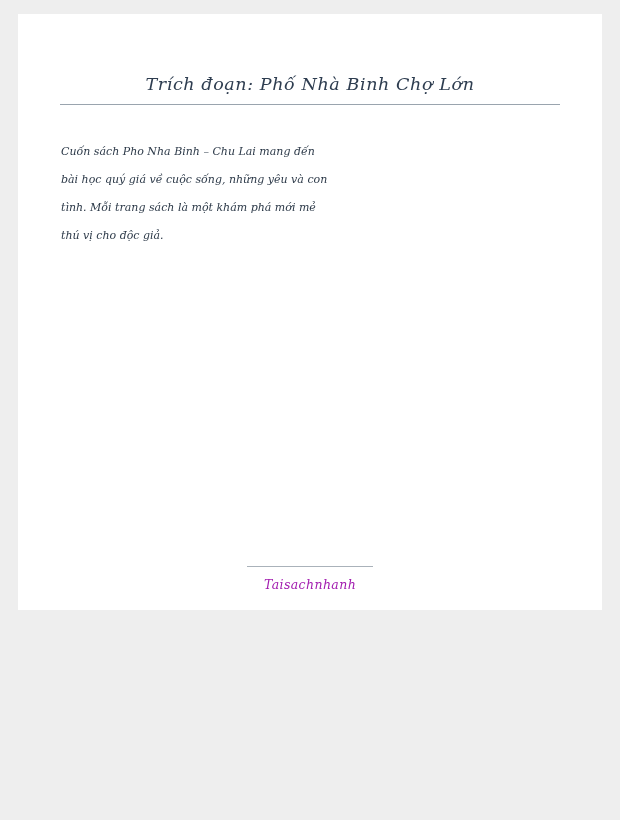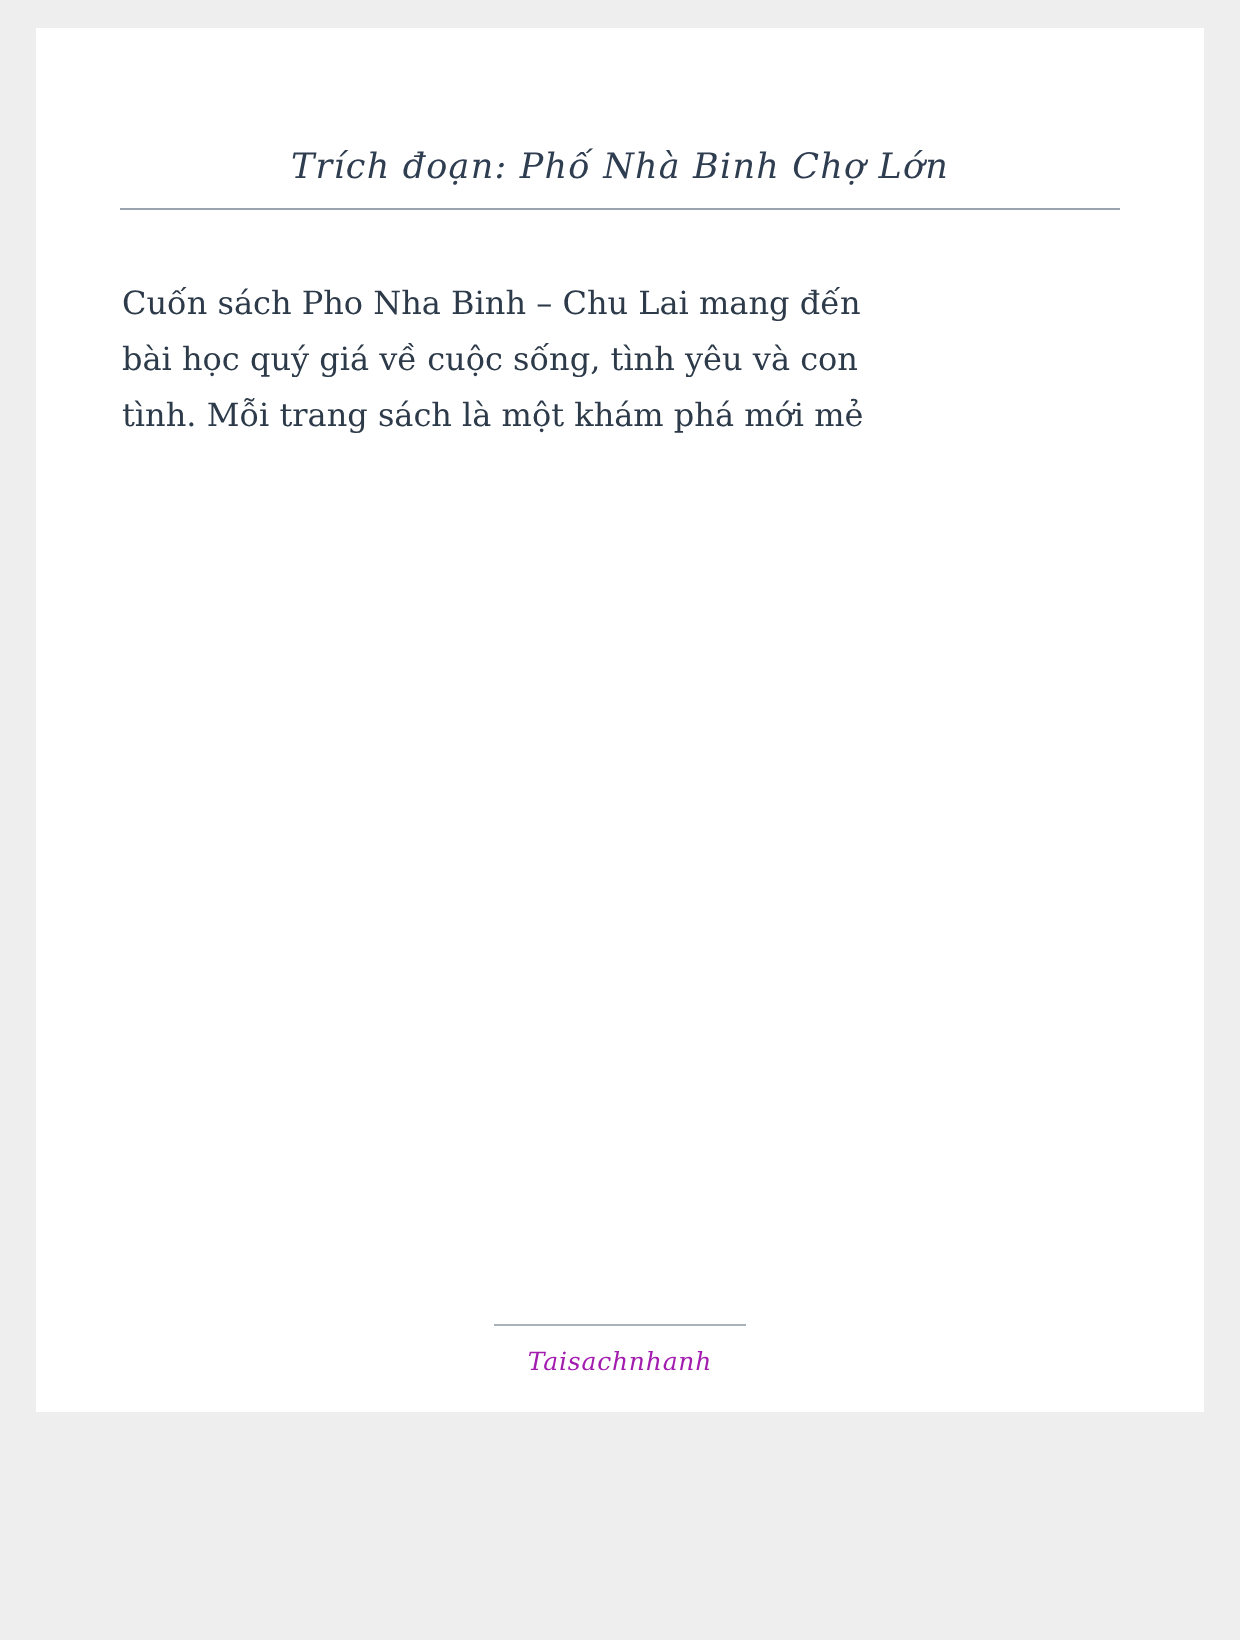--- a/index.html
+++ b/index.html
@@ -11,21 +11,21 @@
     height: 820px;
     background: #eeeeee;
     font-family: "Liberation Serif", serif;
     overflow: hidden;
   }
   .page {
     position: absolute;
     left: 18px;
     top: 14px;
     width: 584px;
-    height: 692px;
+    height: 596px;
     background: #ffffff;
     box-sizing: border-box;
   }
   .doc-title {
     position: absolute;
     left: 0;
     right: 0;
     top: 60px;
     text-align: center;
     font-family: "DejaVu Serif", serif;
@@ -42,21 +42,22 @@
     top: 90px;
     height: 1px;
     background: #9aa4ae;
   }
   .body-text {
     position: absolute;
     left: 43px;
     top: 124px;
     width: 470px;
     font-family: "DejaVu Serif", serif;
-    font-size: 16px;
+    font-style: italic;
+    font-size: 11px;
     line-height: 28px;
     color: #2d3a49;
   }
   .body-text .line {
     display: block;
     white-space: pre;
   }
   .footer {
     position: absolute;
     left: 0;
@@ -82,22 +83,23 @@
 <body>
 
 <div class="page">
 
   <div class="doc-title">Trích đoạn: Phố Nhà Binh Chợ Lớn</div>
 
   <div class="title-rule"></div>
 
   <div class="body-text">
     <span class="line">Cuốn sách Pho Nha Binh – Chu Lai mang đến</span>
-    <span class="line">bài học quý giá về cuộc sống, tình yêu và con</span>
+    <span class="line">bài học quý giá về cuộc sống, những yêu và con</span>
     <span class="line">tình. Mỗi trang sách là một khám phá mới mẻ</span>
+    <span class="line">thú vị cho độc giả.</span>
   </div>
 
   <div class="footer">
     <div class="footer-rule"></div>
     <div class="footer-text">Taisachnhanh</div>
   </div>
 
 </div>
 
 </body></html>

